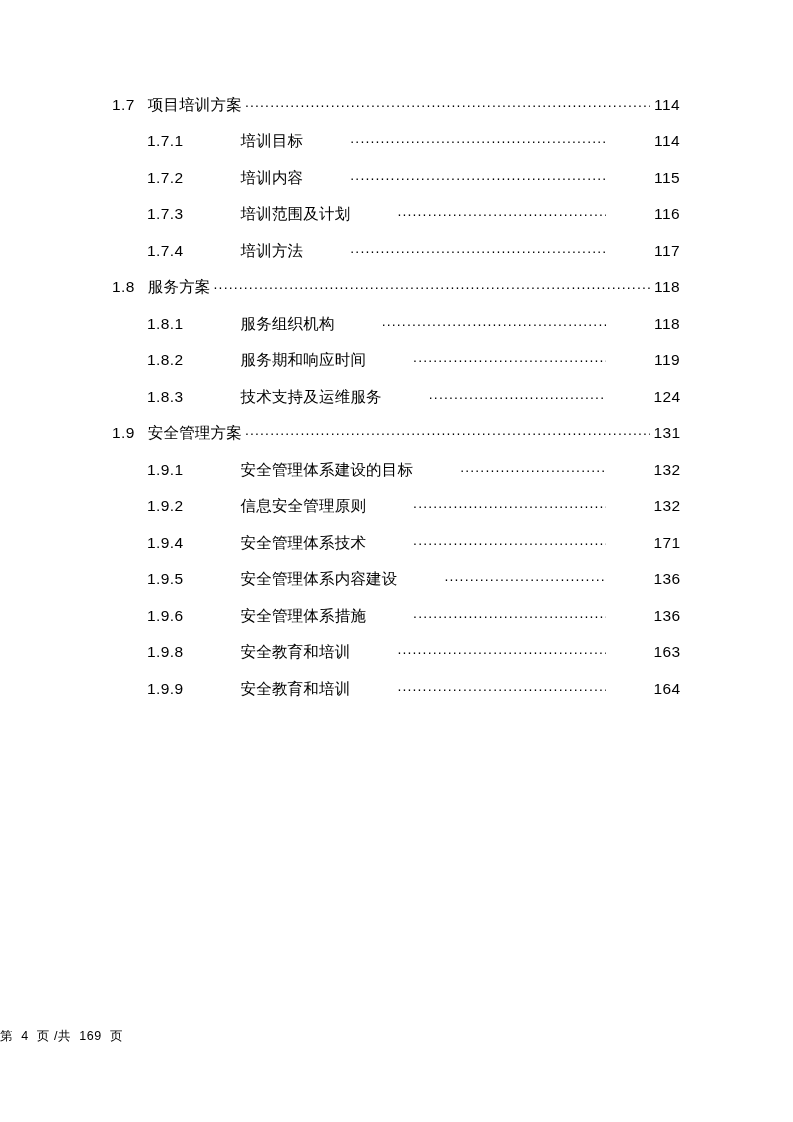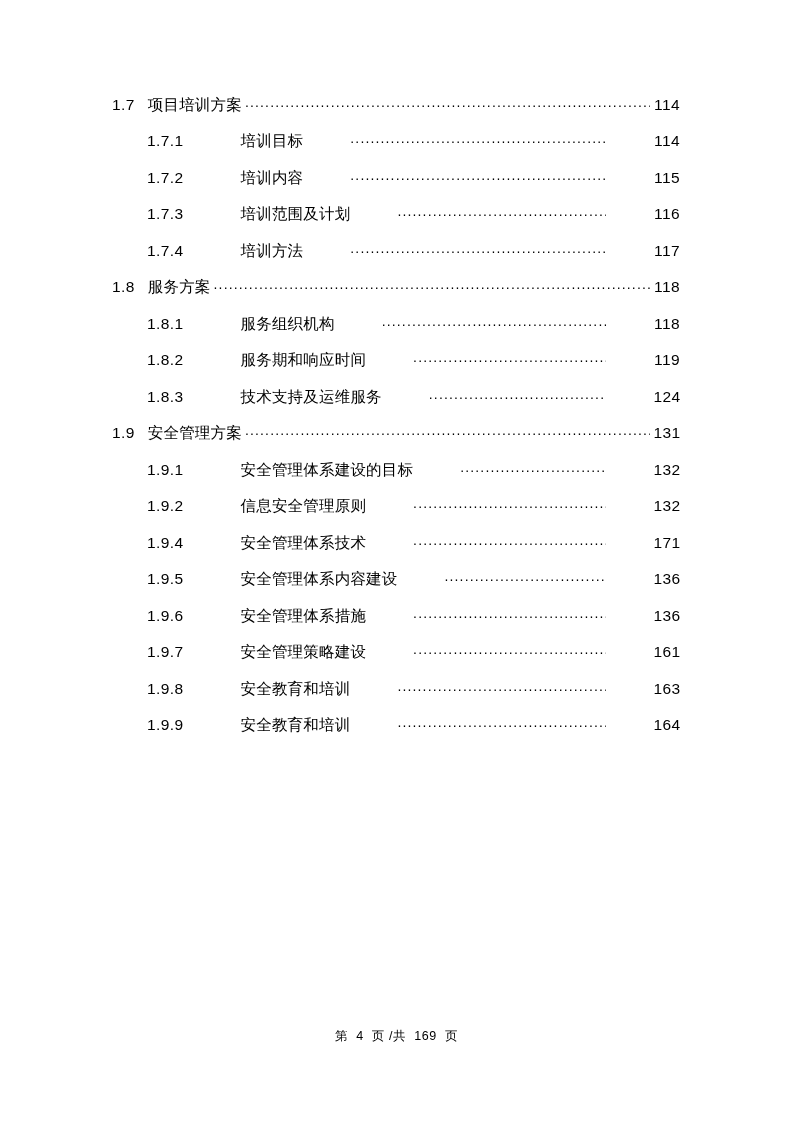--- a/index.html
+++ b/index.html
@@ -73,21 +73,20 @@
     flex: 0 0 auto;
     text-align: center;
     min-width: 30px;
     letter-spacing: 0.4px;
   }
   .footer {
     position: absolute;
     left: 0;
     right: 0;
     top: 1028px;
-    text-align: center;
     font-size: 12.5px;
     letter-spacing: 0.6px;
     color: #000;
   }
   .footer span { display: inline-block; }
 </style>
 </head>
 <body>
 
 <div class="page">
@@ -175,26 +174,20 @@
         <span class="toc-num">1.9.5</span>
         <span class="toc-title">安全管理体系内容建设</span>
         <span class="toc-leader"></span>
         <span class="toc-page">136</span>
       </div>
       <div class="toc-entry level2">
         <span class="toc-num">1.9.6</span>
         <span class="toc-title">安全管理体系措施</span>
         <span class="toc-leader"></span>
         <span class="toc-page">136</span>
-      </div>
-      <div class="toc-entry level2">
-        <span class="toc-num">1.9.7</span>
-        <span class="toc-title">安全管理策略建设</span>
-        <span class="toc-leader"></span>
-        <span class="toc-page">161</span>
       </div>
       <div class="toc-entry level2">
         <span class="toc-num">1.9.8</span>
         <span class="toc-title">安全教育和培训</span>
         <span class="toc-leader"></span>
         <span class="toc-page">163</span>
       </div>
       <div class="toc-entry level2">
         <span class="toc-num">1.9.9</span>
         <span class="toc-title">安全教育和培训</span>

